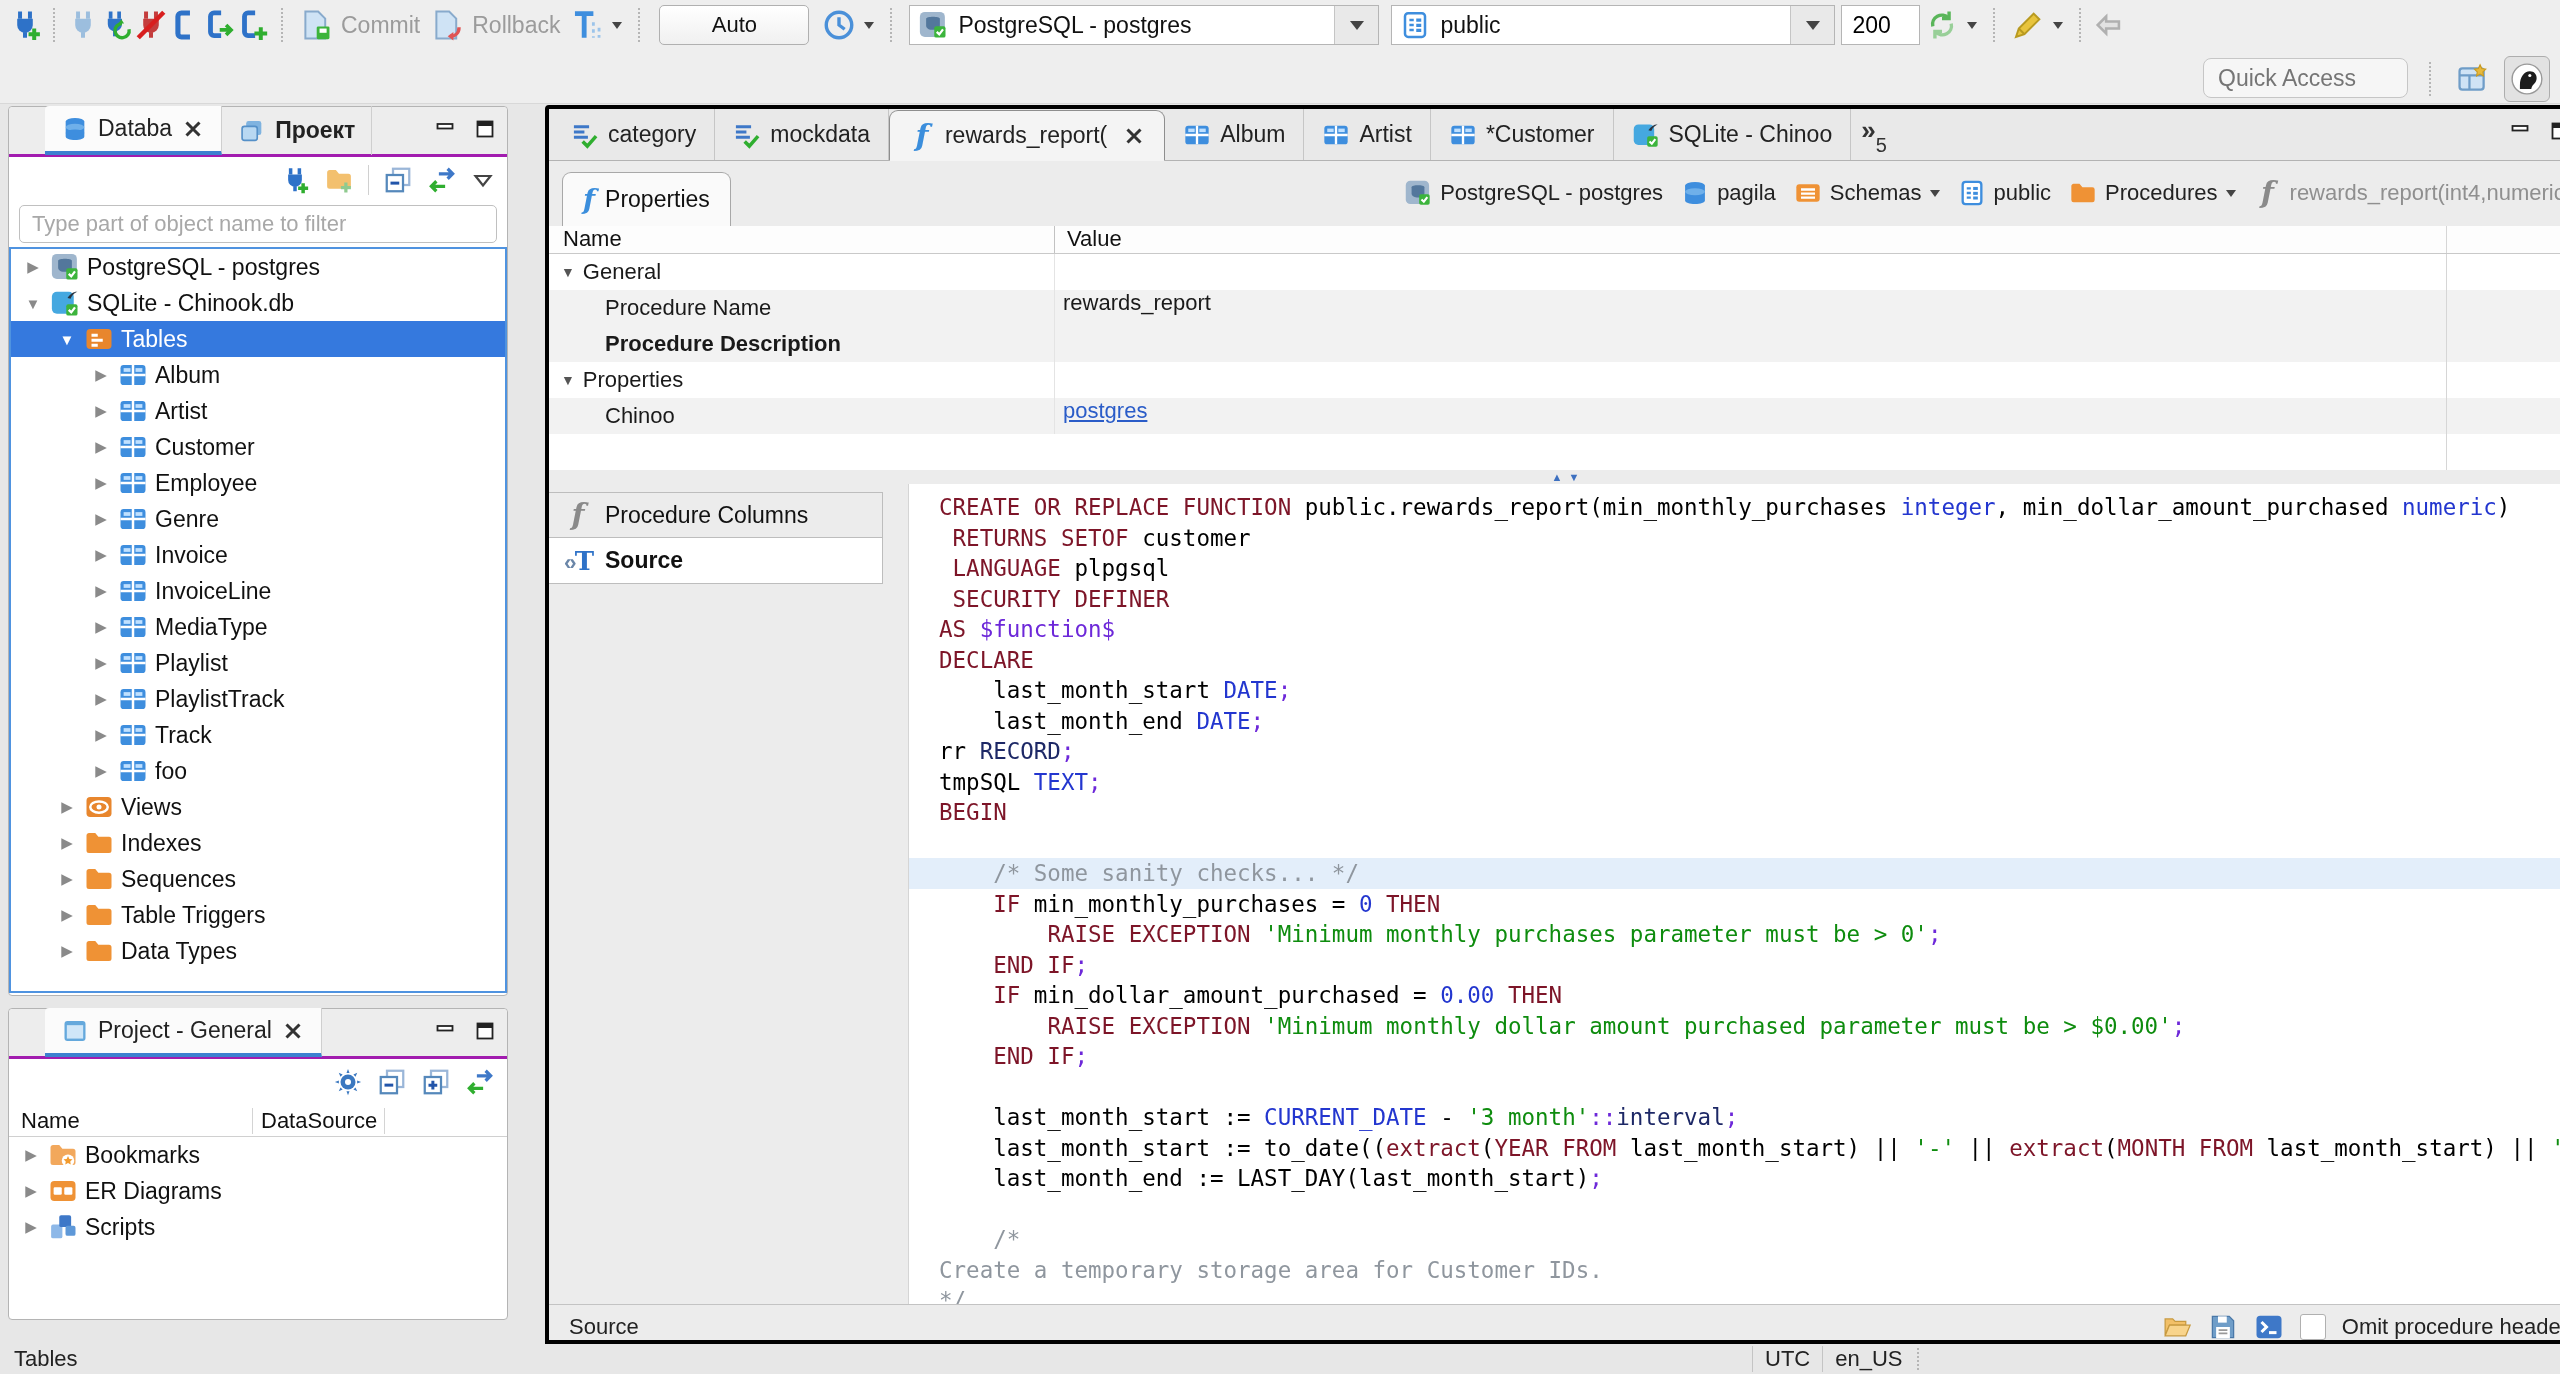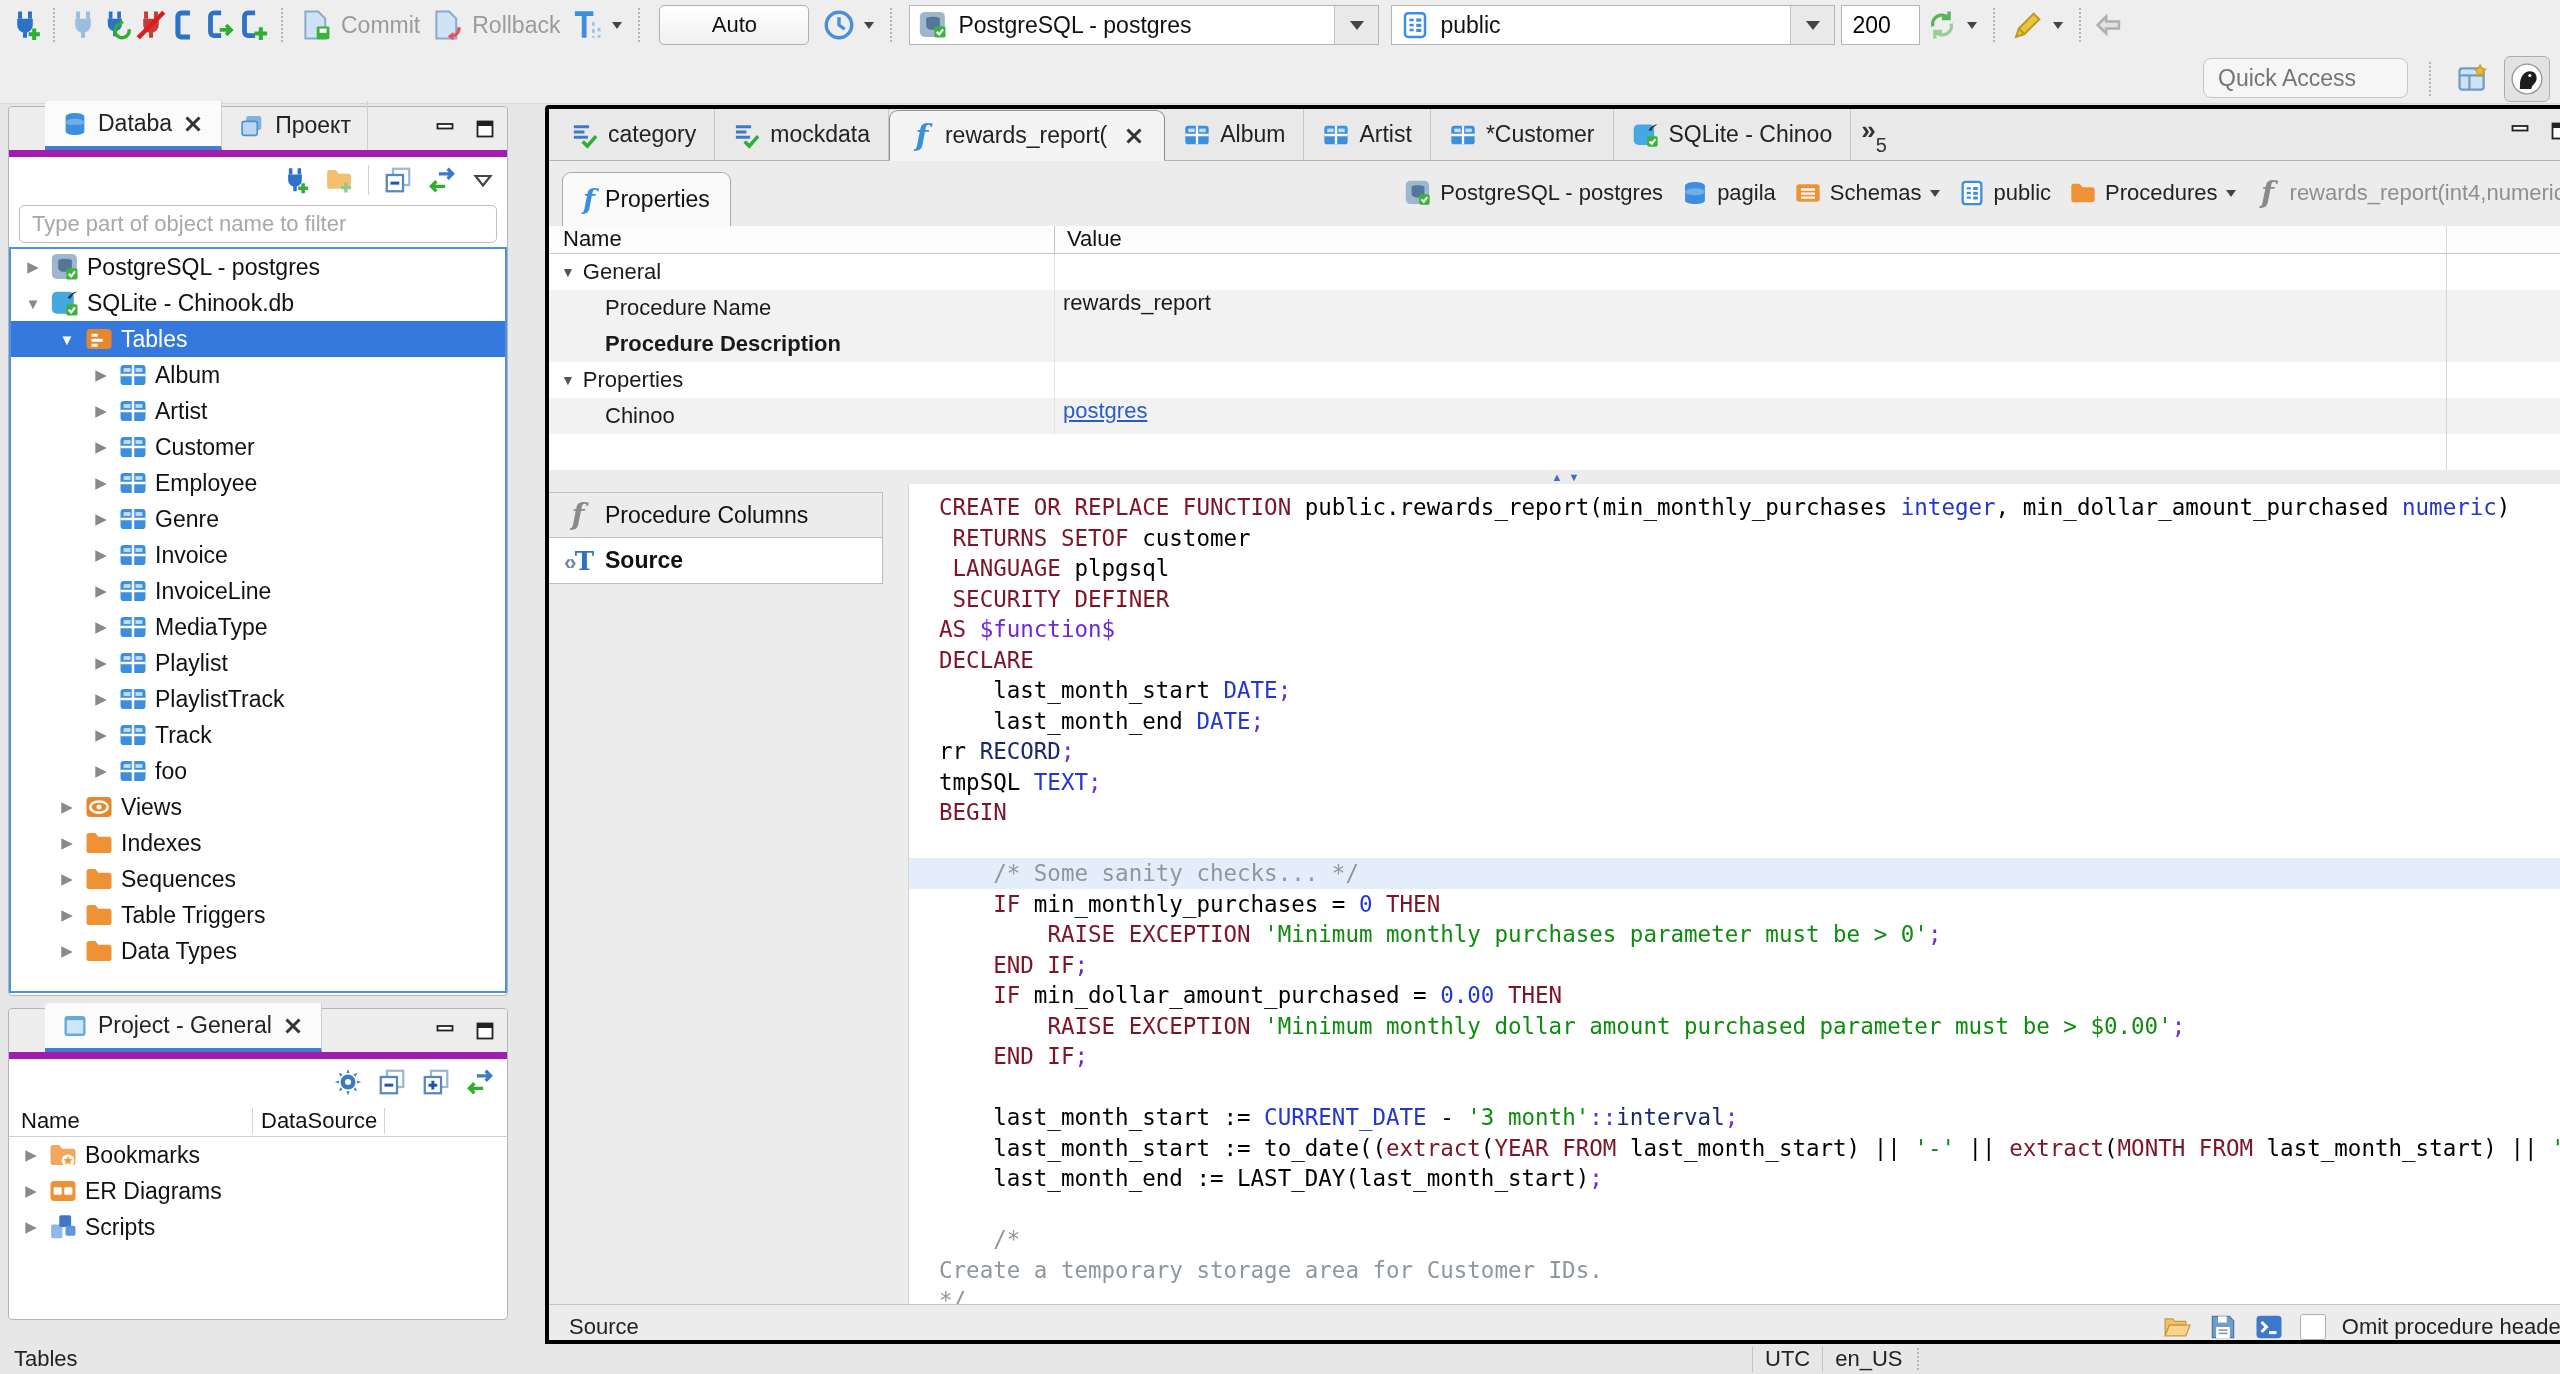--- a/index.html
+++ b/index.html
@@ -35,22 +35,22 @@
   .numfield { width:79px; height:40px; border:1px solid #b5b5b5; background:#fff; font-size:23px; padding:0 10px; font-family:inherit; }
   .qa-wrap { position:absolute; right:152px; top:8px; display:flex; align-items:center; }
   .qa { width:205px; height:40px; border:1px solid #c6c6c6; border-radius:8px; background:#f6f6f6; font-size:23px; color:#999; padding:0 14px; font-family:inherit; }
   .tb2right { position:absolute; right:10px; top:6px; display:flex; align-items:center; gap:14px; }
   .logobtn { width:46px; height:46px; border:1px solid #adadad; border-radius:6px; background:#e2e2e2; display:flex; align-items:center; justify-content:center; }
 
   
   .panel { position:absolute; background:#fff; border:1px solid #b4b4b4; border-radius:4px; }
   .panel.nav { left:8px; top:106px; width:500px; height:890px; }
   .panel.proj { left:8px; top:1008px; width:500px; height:312px; }
-  .ptabs { height:50px; display:flex; align-items:flex-end; background:#ededed; border-bottom:7px solid #a21caf; border-radius:4px 4px 0 0; position:relative;padding-left:36px; }
-  .ptab { display:flex; align-items:center; gap:9px; height:49px; padding:0 16px; font-size:23px; color:#222; border-right:1px solid #cfcfcf; }
+  .ptabs { height:50px; display:flex; align-items:center; background:#ededed; border-bottom:3px solid #a21caf; border-radius:4px 4px 0 0; position:relative;padding-left:36px; }
+  .ptab { display:flex; align-items:center; gap:9px; height:49px; padding:0 16px; font-size:23px; color:#222; border-right:1px solid #cfcfcf;font-weight:bold; }
   .ptab.active { background:#fbfbfb; border-bottom:4px solid #3d80d0; border-top-left-radius:4px; font-weight:normal; }
   .winbtns { position:absolute; right:10px; top:10px; display:flex; gap:16px; }
   .ptb { height:46px; display:flex; align-items:center; justify-content:flex-end; gap:14px; padding-right:12px; background:#fff; }
   .vsep { width:1px; height:30px; background:#d0d0d0; }
   .pfilter { padding:2px 10px 6px 10px; }
   .pfilter input { width:100%; height:38px; border:1px solid #c0c0c0; border-radius:5px; font-size:22px; padding:0 12px; color:#333; font-family:inherit; background:#fff; }
   .pfilter input::placeholder { color:#a8a8a8; }
   .tree { position:absolute; left:0; right:0; top:140px; bottom:2px; border:2px solid #4f93e0; background:#fff; overflow:hidden; }
   .trow { height:36px; display:flex; align-items:center; gap:7px; font-size:23px; color:#111; white-space:nowrap; }
   .trow .arrow { width:20px; font-size:15px; color:#8a8a8a; text-align:center; flex:0 0 auto; }

